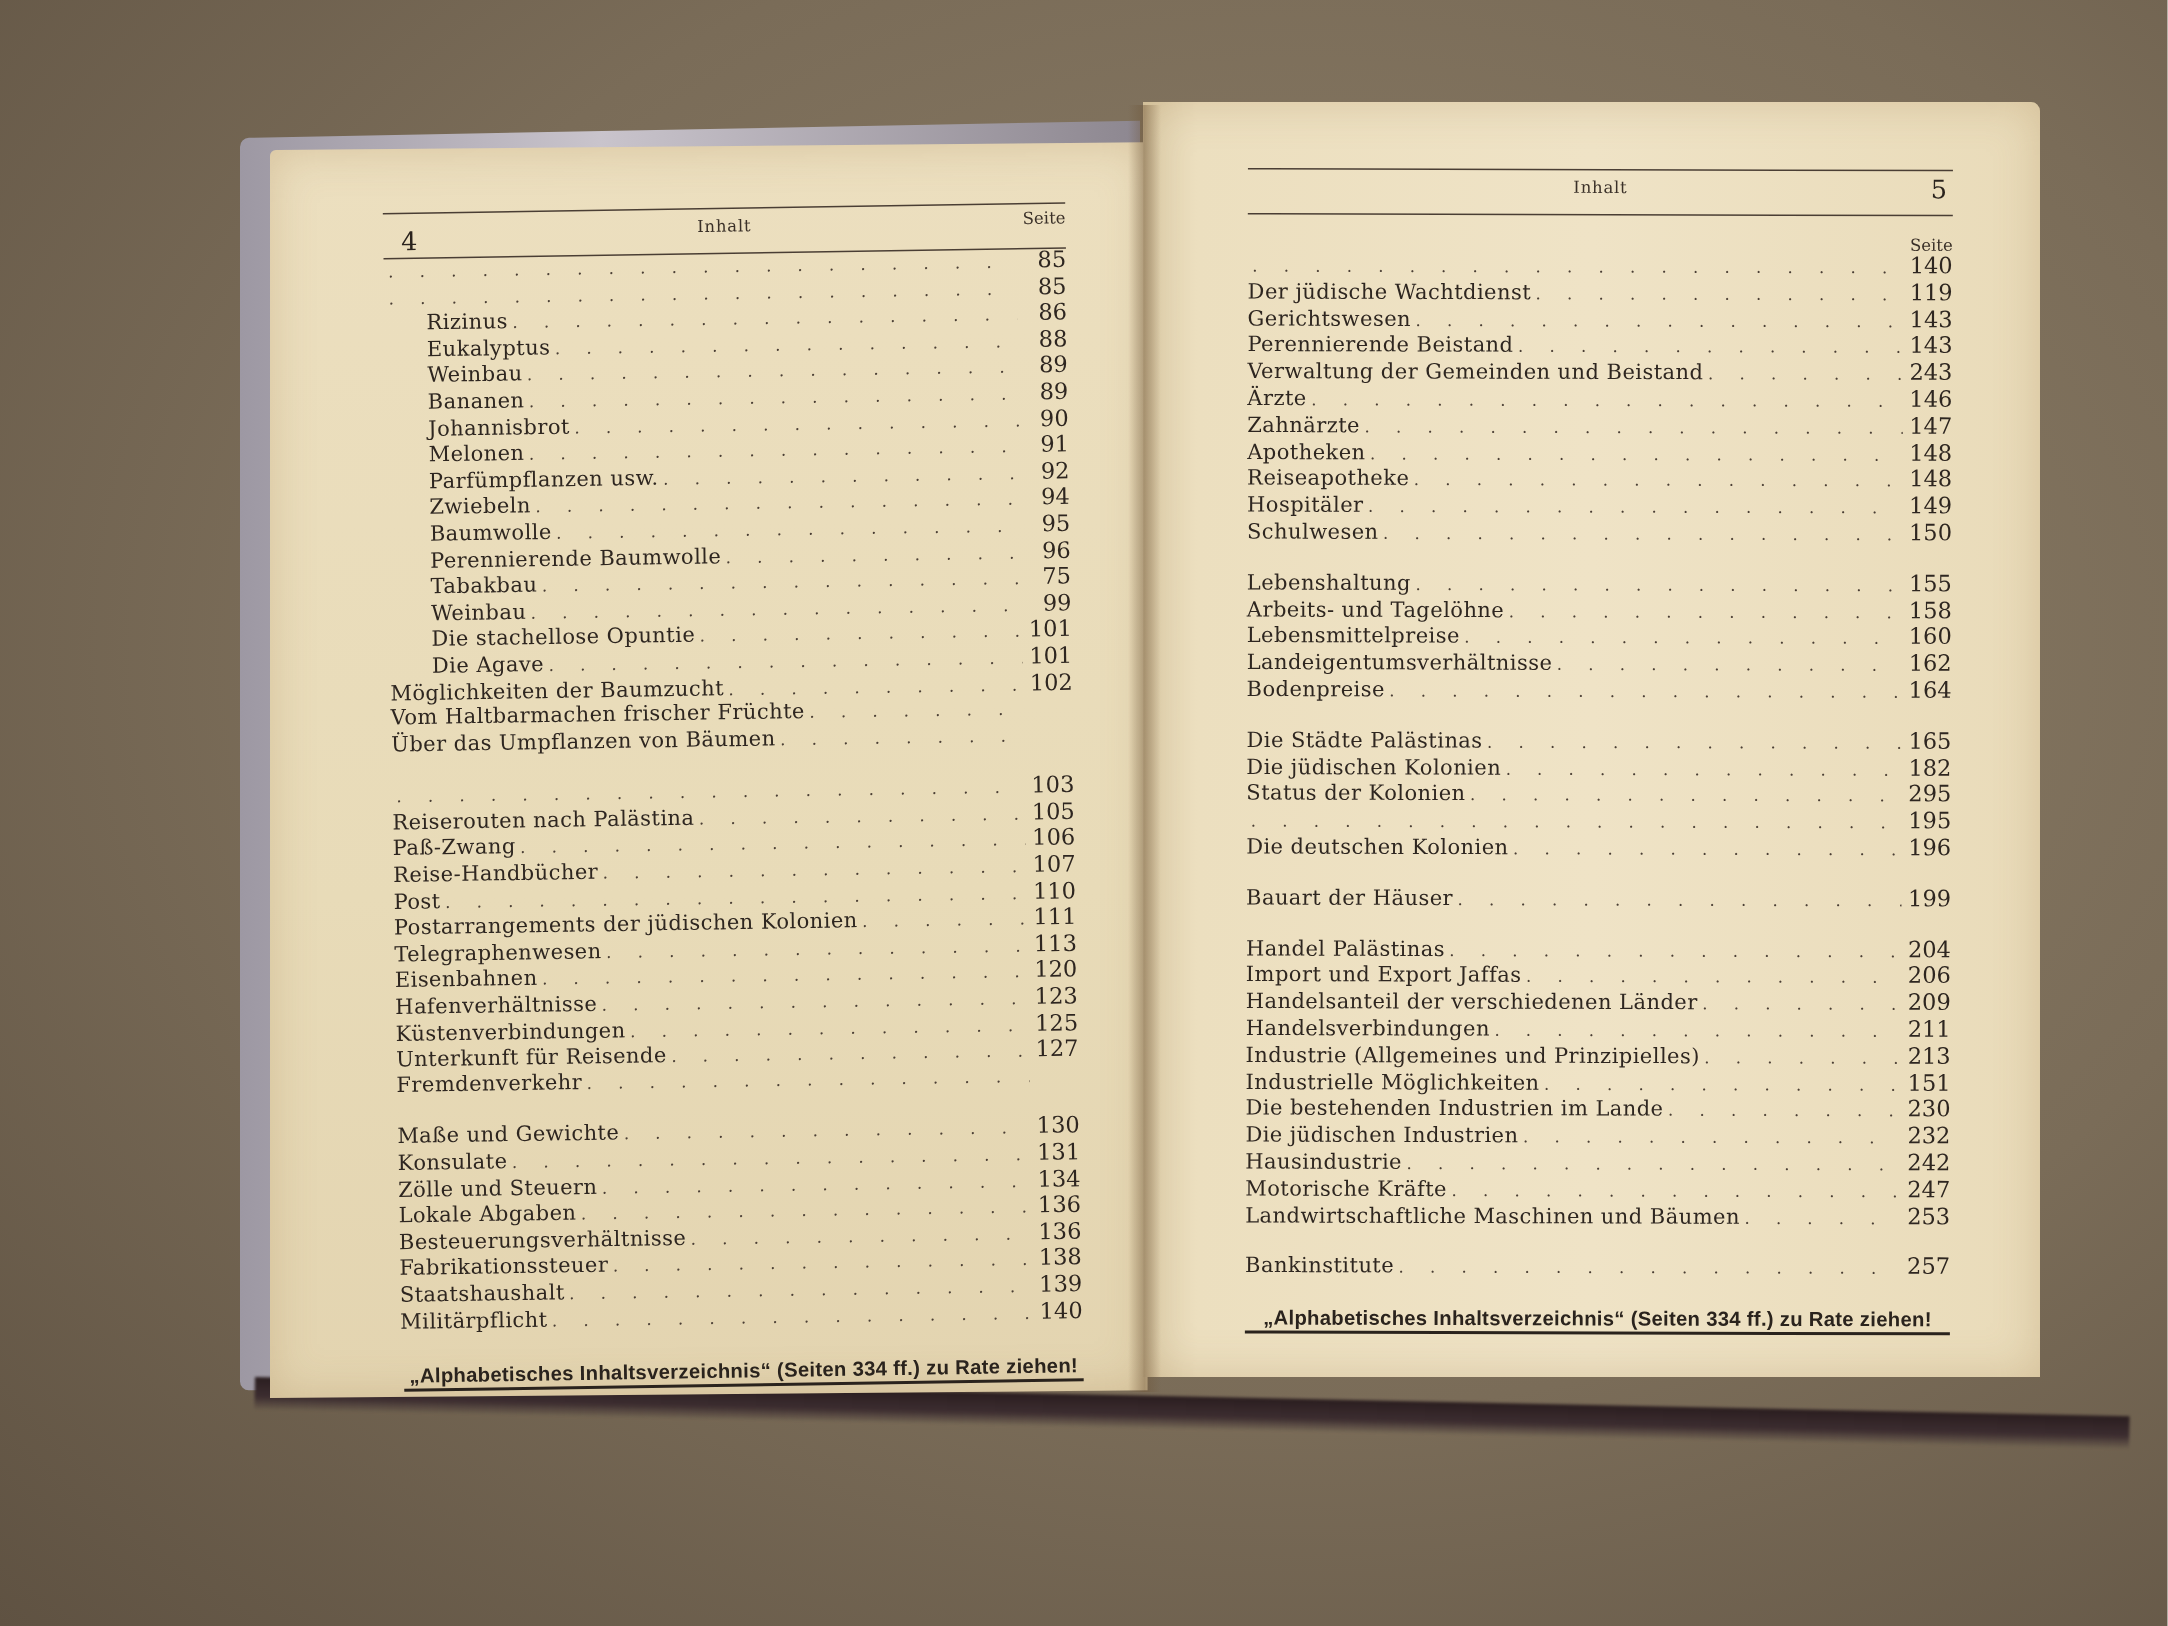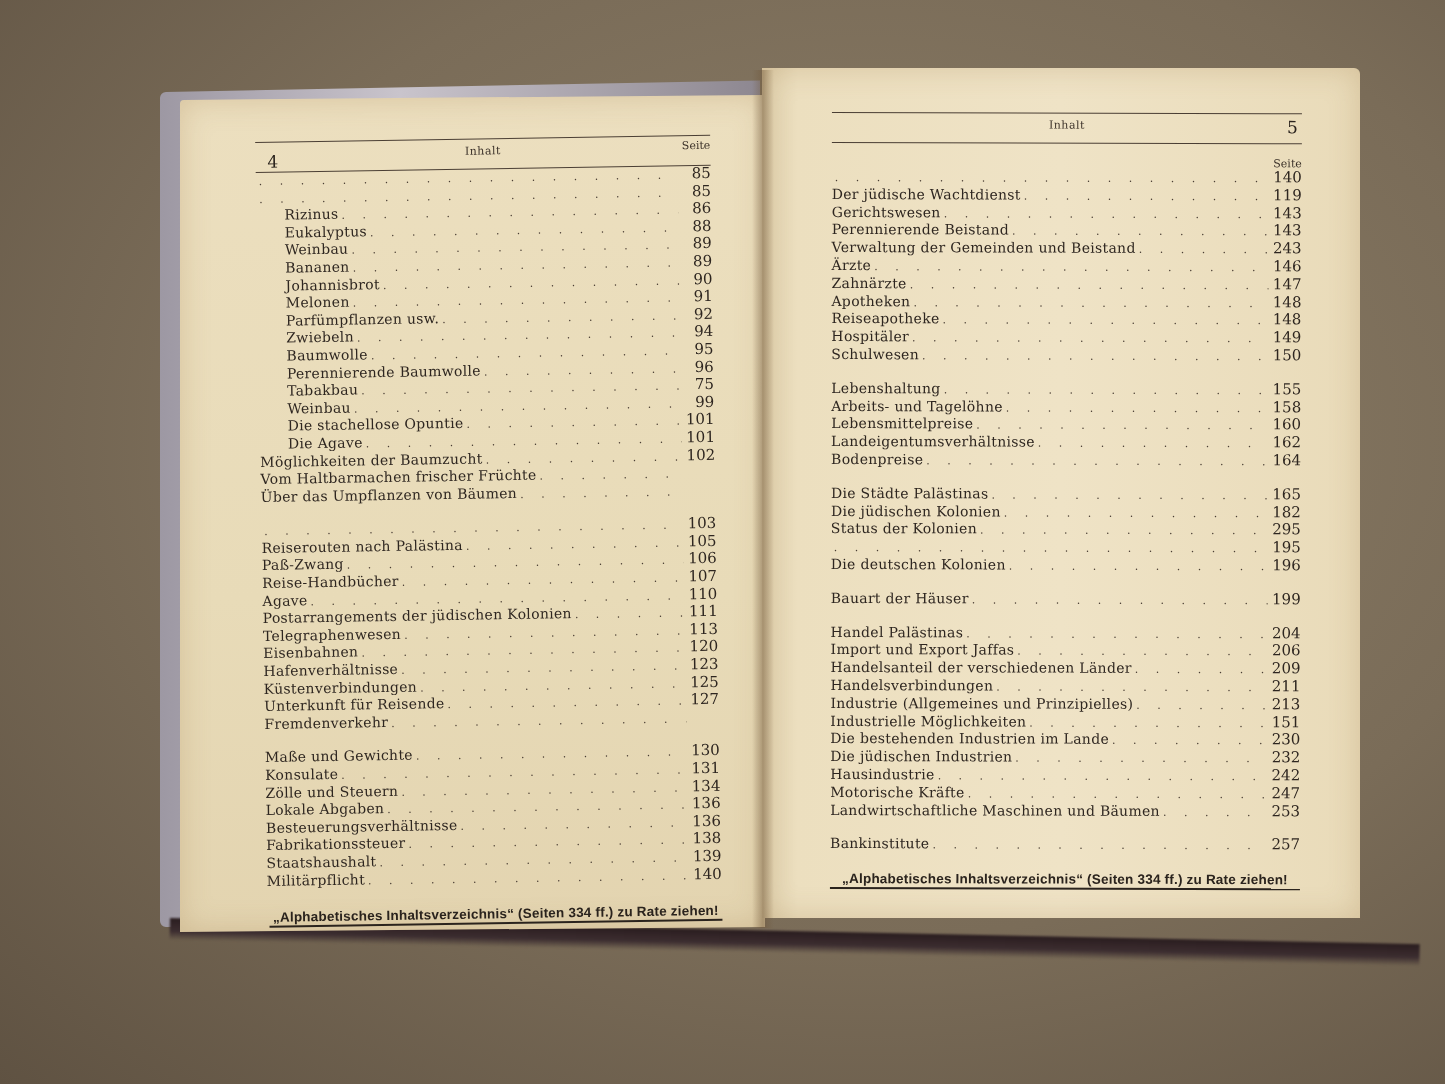--- a/index.html
+++ b/index.html
@@ -200,21 +200,21 @@
           <span class="entry">Paß-Zwang</span>
           <span class="leader"></span>
           <span class="num">106</span>
         </li>
         <li class="toc-row">
           <span class="entry">Reise-Handbücher</span>
           <span class="leader"></span>
           <span class="num">107</span>
         </li>
         <li class="toc-row">
-          <span class="entry">Agave</span>
+          <span class="entry">Post</span>
           <span class="leader"></span>
           <span class="num">110</span>
         </li>
         <li class="toc-row">
           <span class="entry">Postarrangements der jüdischen Kolonien</span>
           <span class="leader"></span>
           <span class="num">111</span>
         </li>
         <li class="toc-row">
           <span class="entry">Telegraphenwesen</span>

